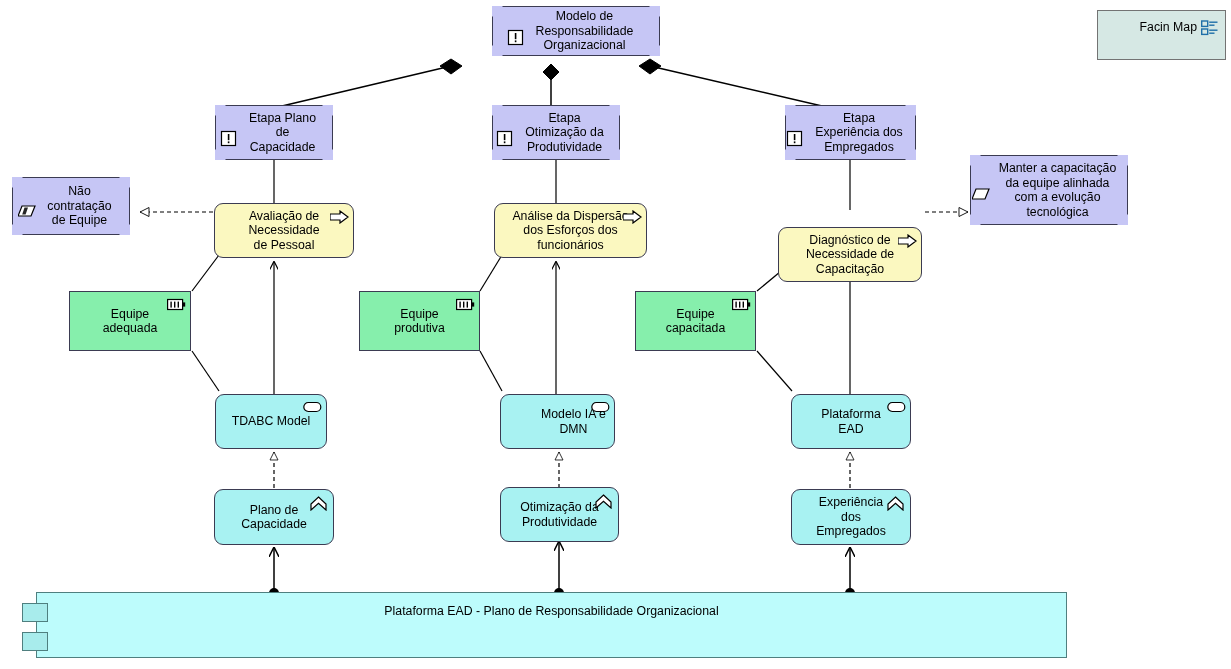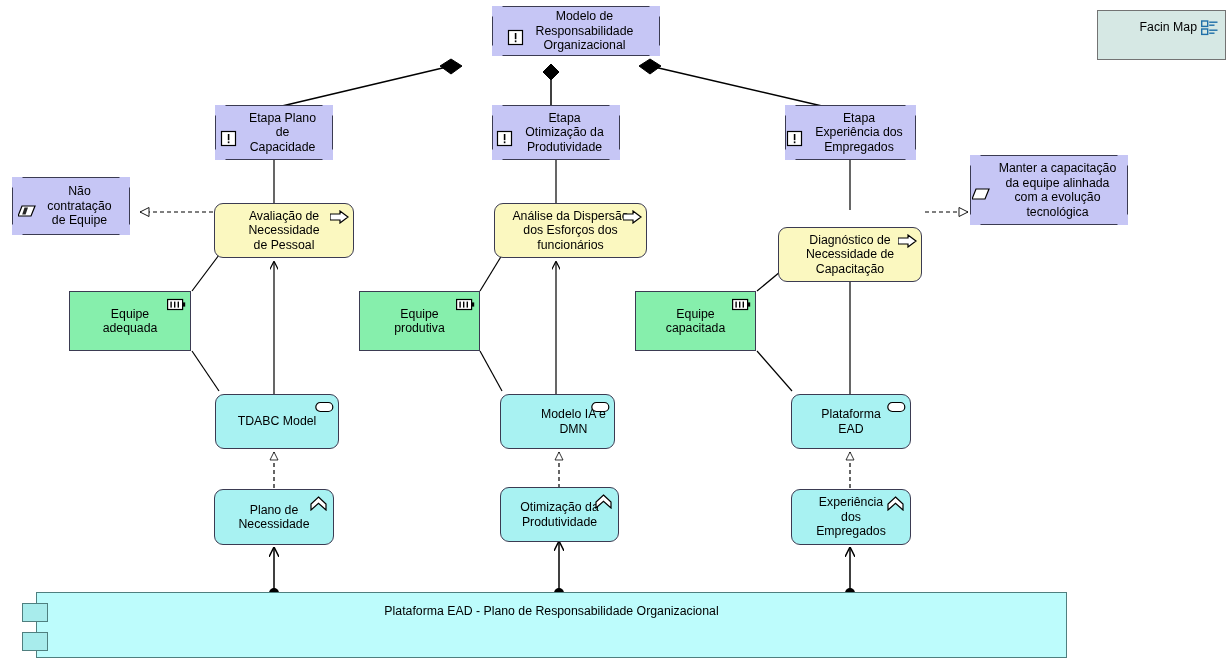--- a/index.html
+++ b/index.html
@@ -345,21 +345,21 @@
         <rect x="15.6" y="4.4" width="2.6" height="4.2" fill="#000"></rect>
         <rect x="3.4" y="3.6" width="1.4" height="6" fill="#000"></rect>
         <rect x="7.0" y="3.6" width="1.4" height="6" fill="#000"></rect>
         <rect x="10.6" y="3.6" width="1.4" height="6" fill="#000"></rect>
       </svg>
     </span>
     <span class="label">Equipe
 capacitada</span>
   </div>
 
-  <div class="node rounded svc" style="left:215px; top:394px; width:124px; height:55px;">
+  <div class="node rounded svc" style="left:215px; top:394px; width:112px; height:55px;">
     <span class="icon">
       <svg width="19" height="12" viewBox="0 0 19 12">
         <rect x="0.8" y="1.5" width="17" height="9" rx="4.5" fill="#fff" stroke="#000" stroke-width="1.2"></rect>
       </svg>
     </span>
     <span class="label">TDABC Model</span>
   </div>
 
   <div class="node rounded svc" style="left:500px; top:394px; width:115px; height:55px;padding-left:32px;">
     <span class="icon">
@@ -381,21 +381,21 @@
 EAD</span>
   </div>
 
   <div class="node rounded svc" style="left:214px; top:489px; width:120px; height:56px;">
     <span class="icon">
       <svg width="17" height="15" viewBox="0 0 17 15">
         <polygon points="8.5,1 16,8 16,14 8.5,7.4 1,14 1,8" fill="#fff" stroke="#000" stroke-width="1.2"></polygon>
       </svg>
     </span>
     <span class="label">Plano de
-Necessidade</span>
+Capacidade</span>
   </div>
 
   <div class="node rounded svc" style="left:500px; top:487px; width:119px; height:55px;">
     <span class="icon">
       <svg width="17" height="15" viewBox="0 0 17 15">
         <polygon points="8.5,1 16,8 16,14 8.5,7.4 1,14 1,8" fill="#fff" stroke="#000" stroke-width="1.2"></polygon>
       </svg>
     </span>
     <span class="label">Otimização da
 Produtividade</span>

